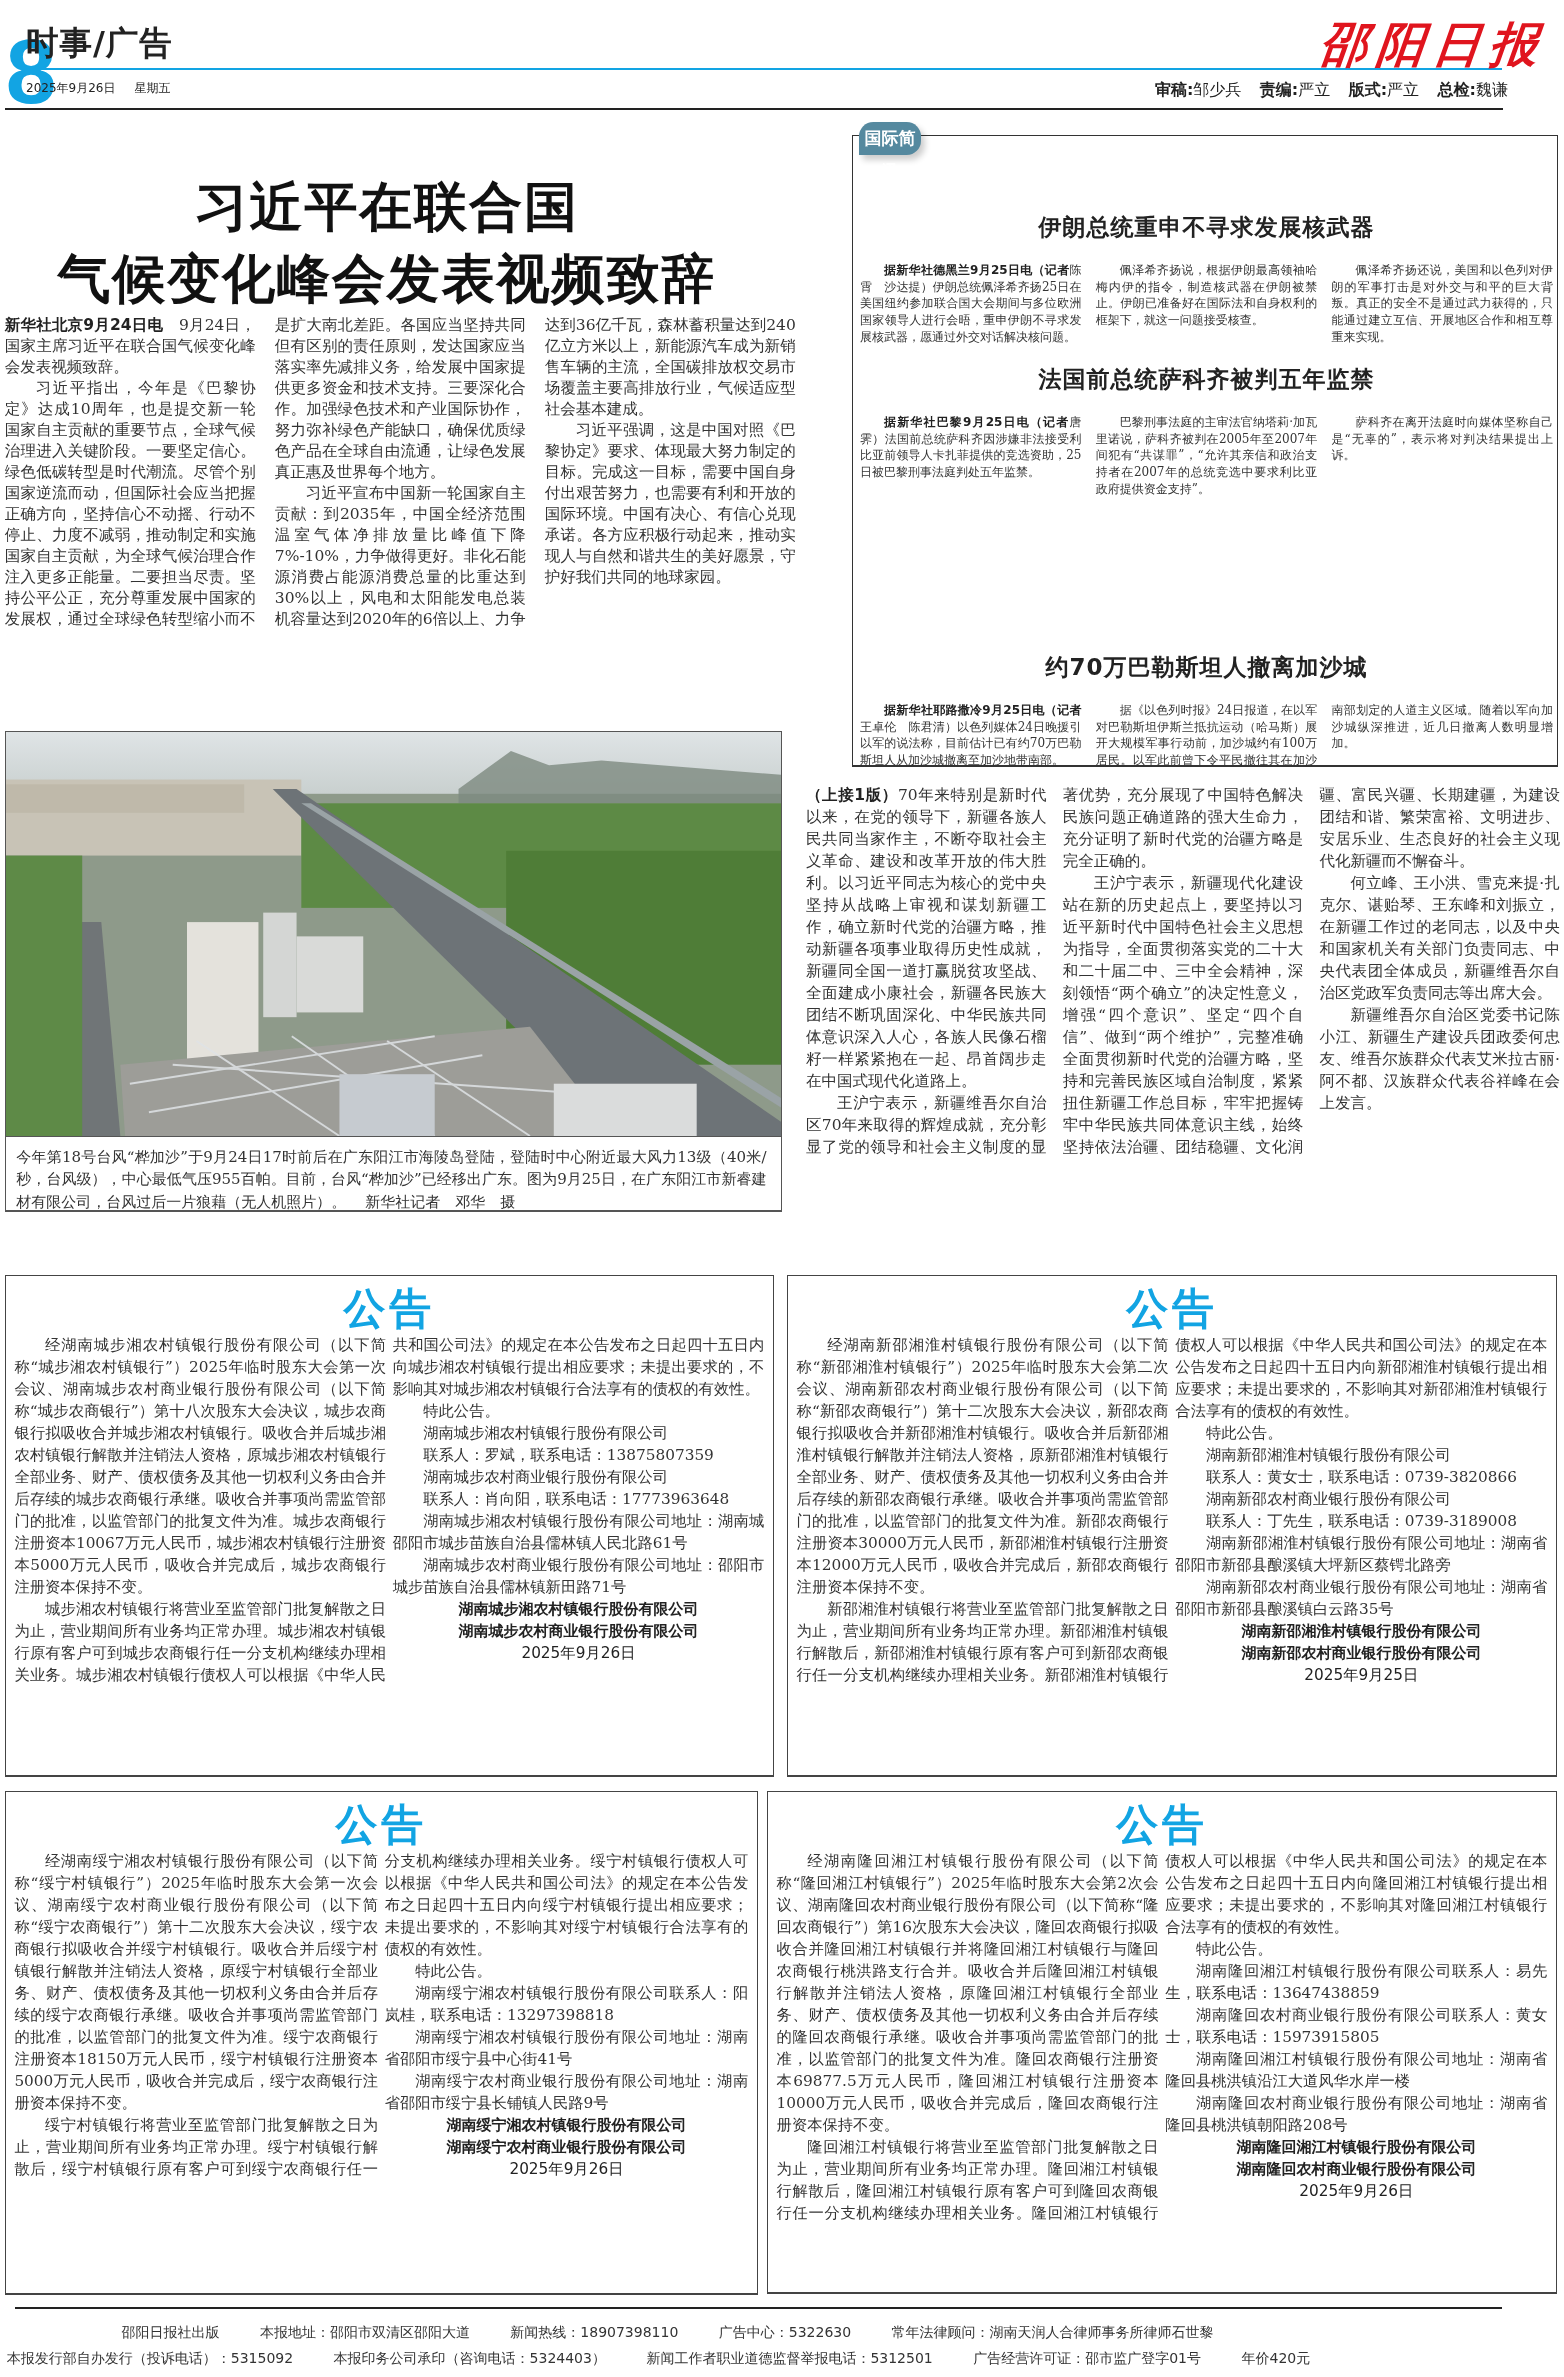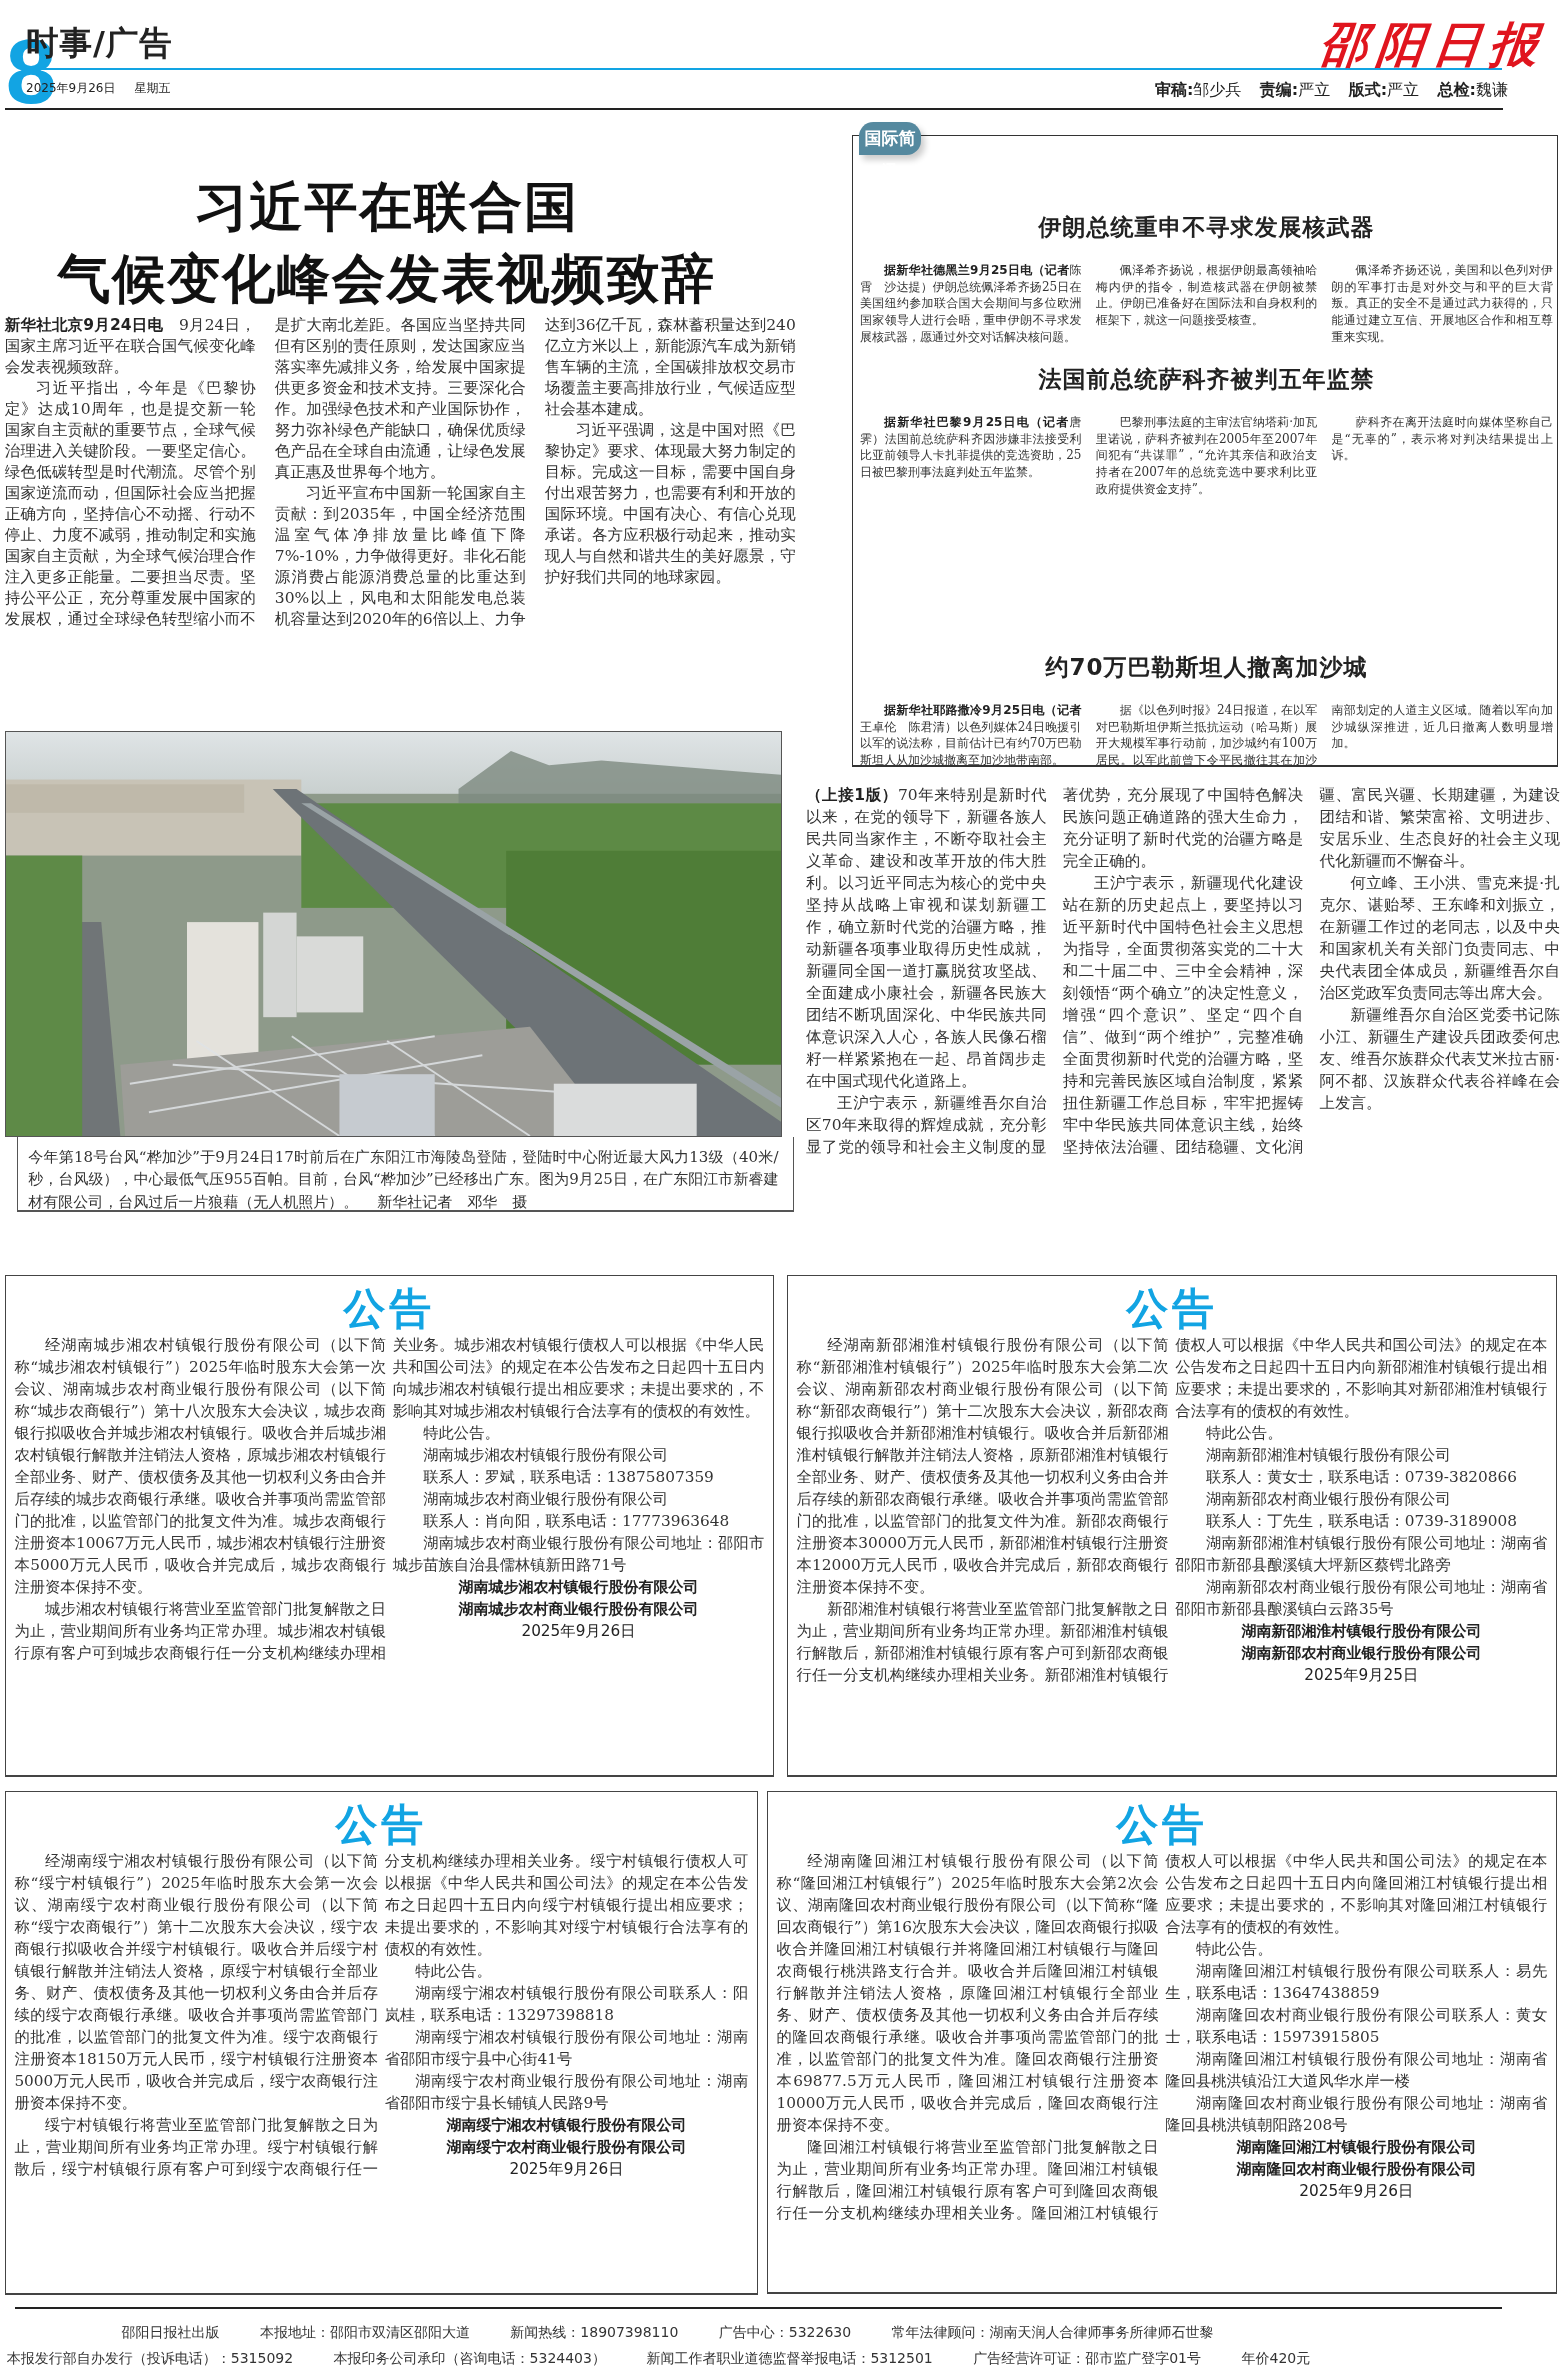--- a/index.html
+++ b/index.html
@@ -30,21 +30,21 @@
   .briefs-tab { position: absolute; left: 859px; top: 122px; width: 62px; height: 33px; background: #55899f; border-radius: 14.3px 14.3px 14.3px 0; color: #fff; font-family: "DejaVu Sans", sans-serif; font-weight: bold; font-size: 17px; line-height: 33px; text-align: center; box-shadow: 3.8px 4.8px 6.7px rgba(0,0,0,0.2); z-index: 2; }
   .brief { position: absolute; left: 860px; width: 693px; }
   .brief h2 { text-align: center; font-family: "DejaVu Sans", sans-serif; font-weight: bold; font-size: 23px; color: #222; margin-bottom: 19px; letter-spacing: 1px; margin-top: 45px; }
   .brief .cols { column-count: 3; column-gap: 14.3px; font-size: 12px; line-height: 16.7px; text-align: justify; color: #333; }
   .brief .cols p { text-indent: 2em; }
   .brief .cols p.first { text-indent: 2em; }
 
   
   .photo-box { position: absolute; left: 4.8px; top: 731px; width: 777px; height: 406px; border: 1px solid #555; overflow: hidden; }
   .photo-art { width: 100%; height: 100%; display: block; }
-  .caption-box { position: absolute; left: 4.8px; top: 1137px; width: 777px; height: 75px; border: 1px solid #555; border-top: none; border-bottom-width: 2.4px; padding: 8.6px 14.3px 0 10.5px; font-family: "DejaVu Serif", serif; font-size: 15px; line-height: 22.5px; color: #333; text-align: justify; margin-left: 12px; }
+  .caption-box { position: absolute; left: 4.8px; top: 1137px; width: 777px; height: 75px; border: 1px solid #555; border-top: none; border-bottom-width: 2.4px; padding: 8.6px 14.3px 0 10.5px; font-family: "DejaVu Serif", serif; font-size: 15px; line-height: 22.5px; color: #333; text-align: justify; }
   .caption-box .credit { font-family: "DejaVu Sans", sans-serif; margin-left: 19px; }
 
   
   .cont-body { position: absolute; left: 806px; top: 784px; width: 754px; height: 411px; column-count: 3; column-gap: 16.2px; font-size: 15.5px; line-height: 22px; text-align: justify; color: #333; }
   .cont-body p { text-indent: 2em; }
   .cont-body p.first { text-indent: 0; }
 
   
   .notice { position: absolute; border: 1px solid #444; border-bottom-width: 2.9px; padding: 0 8.6px; }
   .notice h3 { text-align: center; font-family: "DejaVu Sans", sans-serif; font-weight: bold; font-size: 42px; color: #12a4e3; letter-spacing: 3.8px; line-height: 1; margin: 11.5px 0 4.8px; }
@@ -173,20 +173,21 @@
 <div class="notice" id="notice-1">
   <h3>公告</h3>
   <div class="n-cols">
     <p>经湖南城步湘农村镇银行股份有限公司（以下简称“城步湘农村镇银行”）2025年临时股东大会第一次会议、湖南城步农村商业银行股份有限公司（以下简称“城步农商银行”）第十八次股东大会决议，城步农商银行拟吸收合并城步湘农村镇银行。吸收合并后城步湘农村镇银行解散并注销法人资格，原城步湘农村镇银行全部业务、财产、债权债务及其他一切权利义务由合并后存续的城步农商银行承继。吸收合并事项尚需监管部门的批准，以监管部门的批复文件为准。城步农商银行注册资本10067万元人民币，城步湘农村镇银行注册资本5000万元人民币，吸收合并完成后，城步农商银行注册资本保持不变。</p>
     <p>城步湘农村镇银行将营业至监管部门批复解散之日为止，营业期间所有业务均正常办理。城步湘农村镇银行原有客户可到城步农商银行任一分支机构继续办理相关业务。城步湘农村镇银行债权人可以根据《中华人民共和国公司法》的规定在本公告发布之日起四十五日内向城步湘农村镇银行提出相应要求；未提出要求的，不影响其对城步湘农村镇银行合法享有的债权的有效性。</p>
     <p>特此公告。</p>
     <p>湖南城步湘农村镇银行股份有限公司</p>
     <p>联系人：罗斌，联系电话：13875807359</p>
     <p>湖南城步农村商业银行股份有限公司</p>
     <p>联系人：肖向阳，联系电话：17773963648</p>
+    <p>湖南城步湘农村镇银行股份有限公司地址：湖南城邵阳市城步苗族自治县儒林镇人民北路61号</p>
     <p>湖南城步农村商业银行股份有限公司地址：邵阳市城步苗族自治县儒林镇新田路71号</p>
     <div class="sig">湖南城步湘农村镇银行股份有限公司</div>
     <div class="sig">湖南城步农村商业银行股份有限公司</div>
     <div class="sig-date">2025年9月26日</div>
   </div>
 </div>
 
 <div class="notice" id="notice-2">
   <h3>公告</h3>
   <div class="n-cols">

